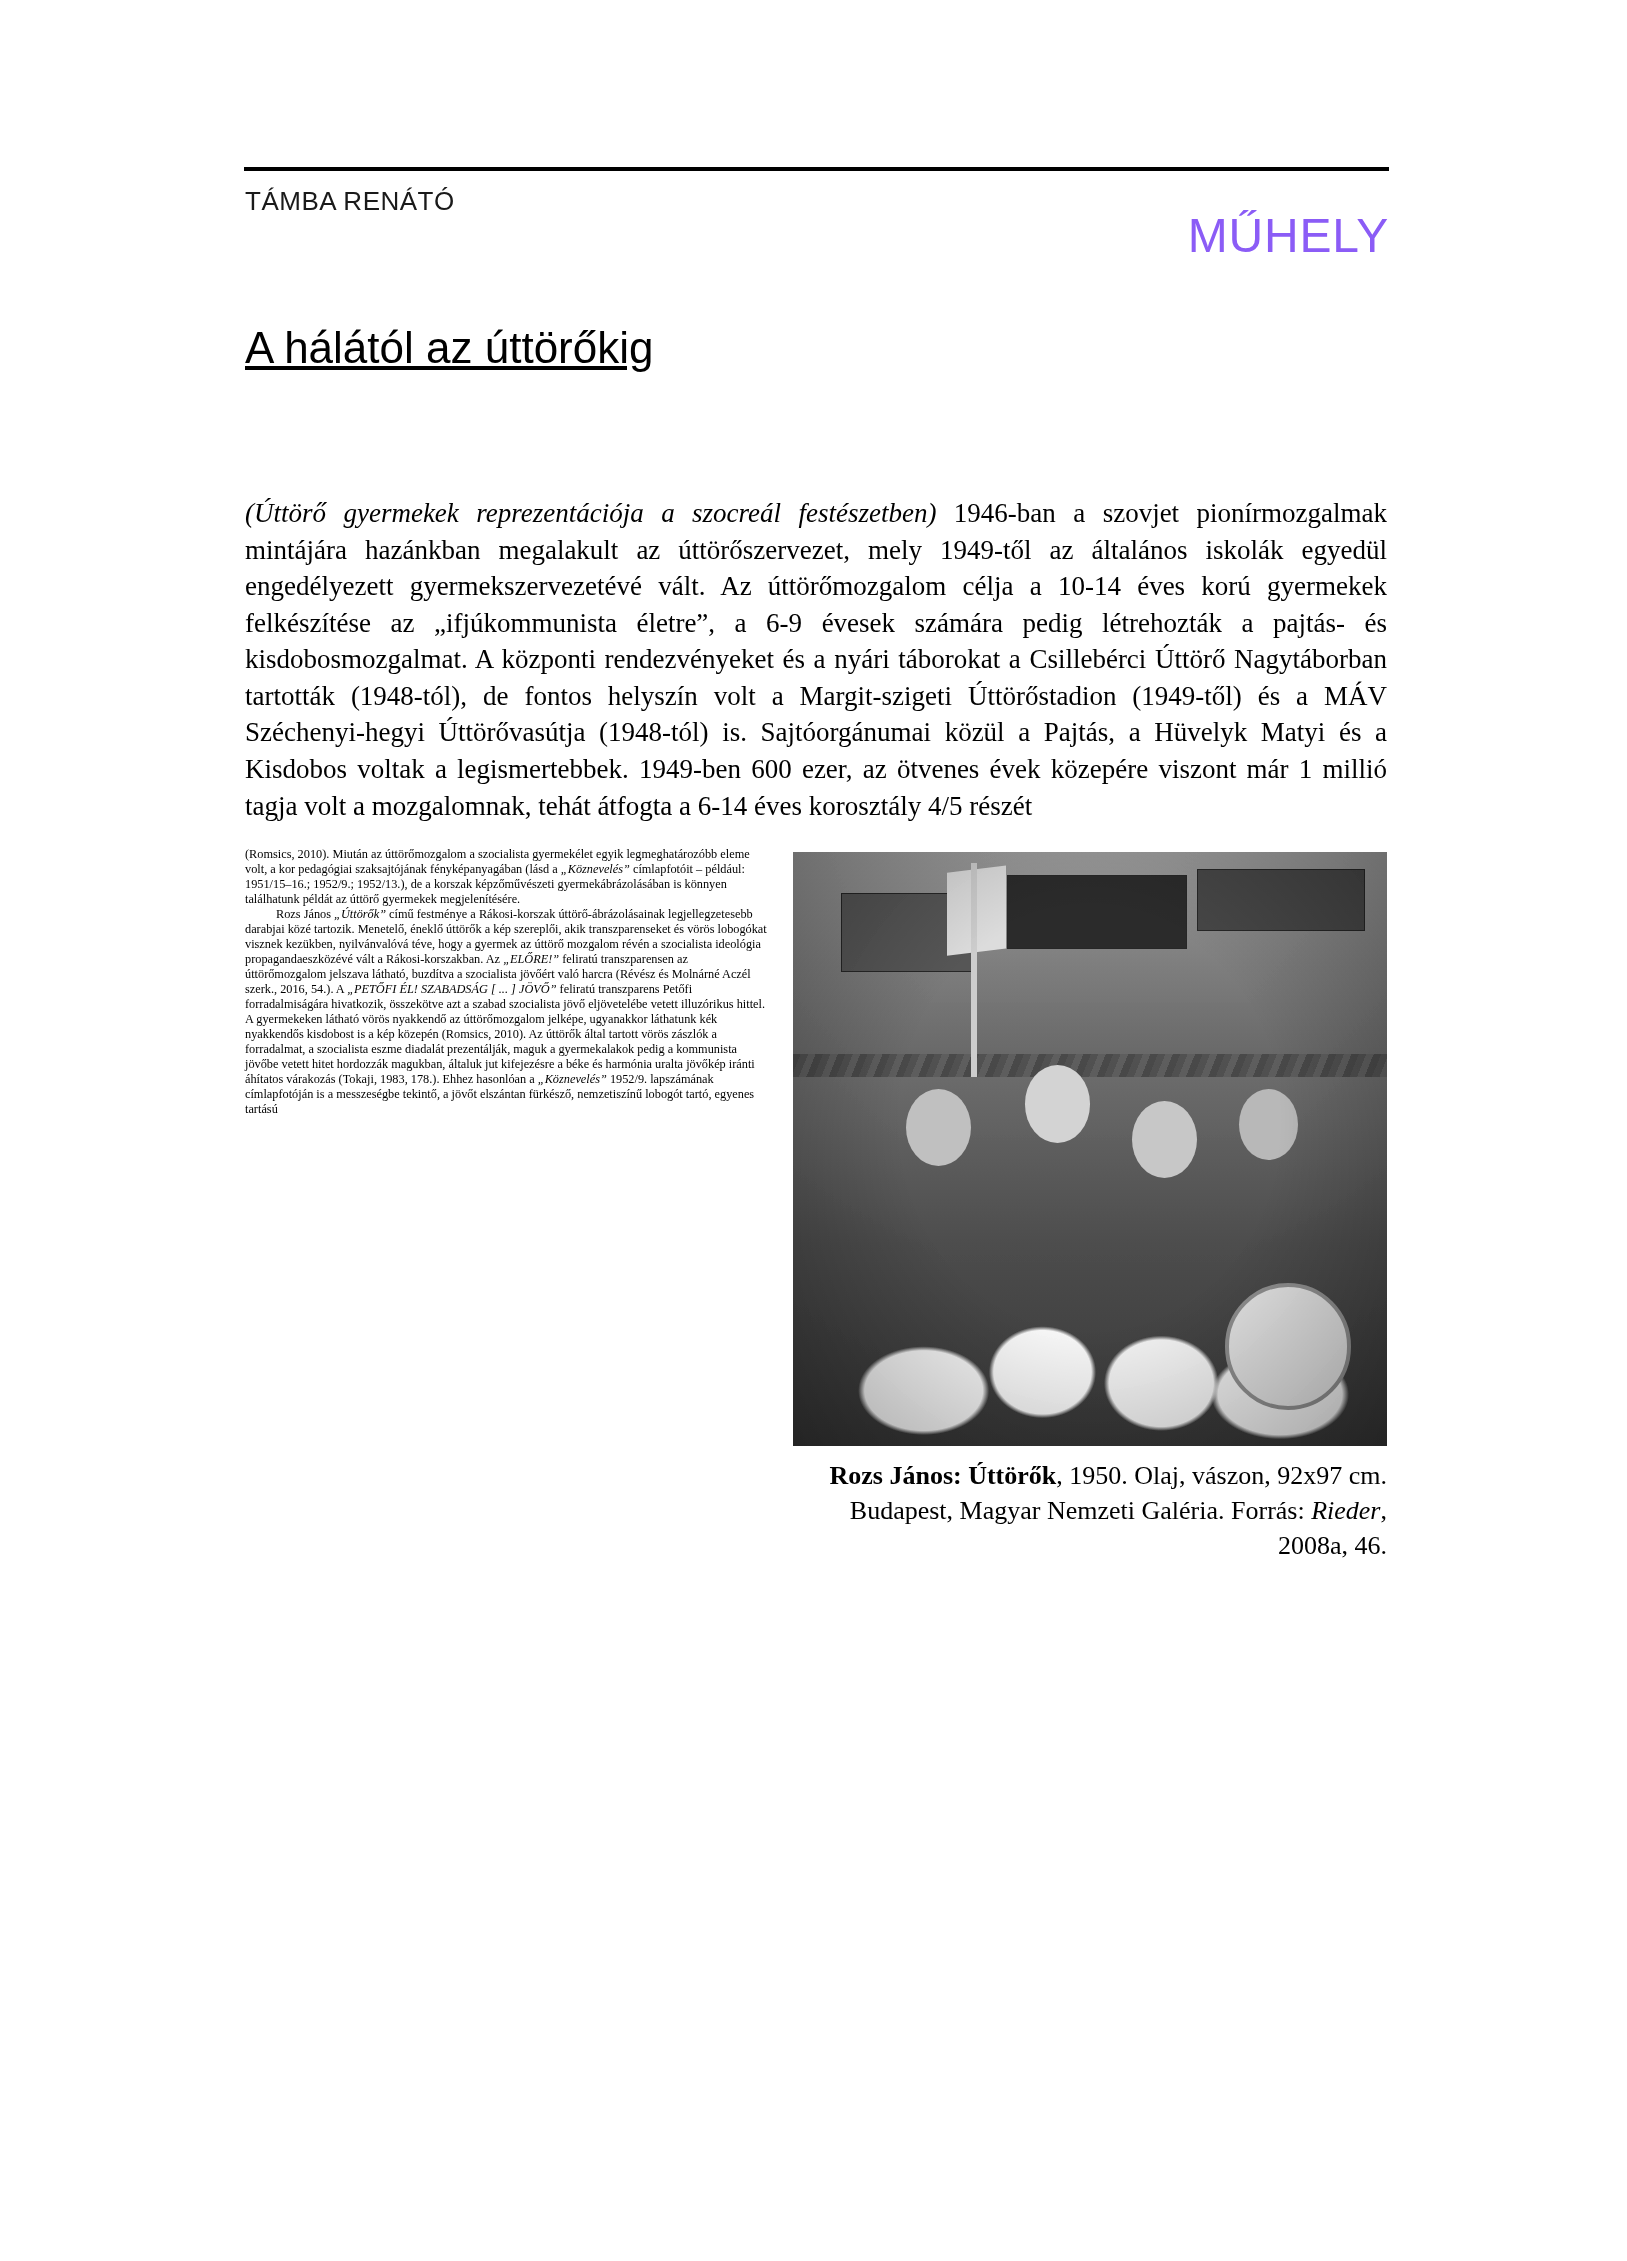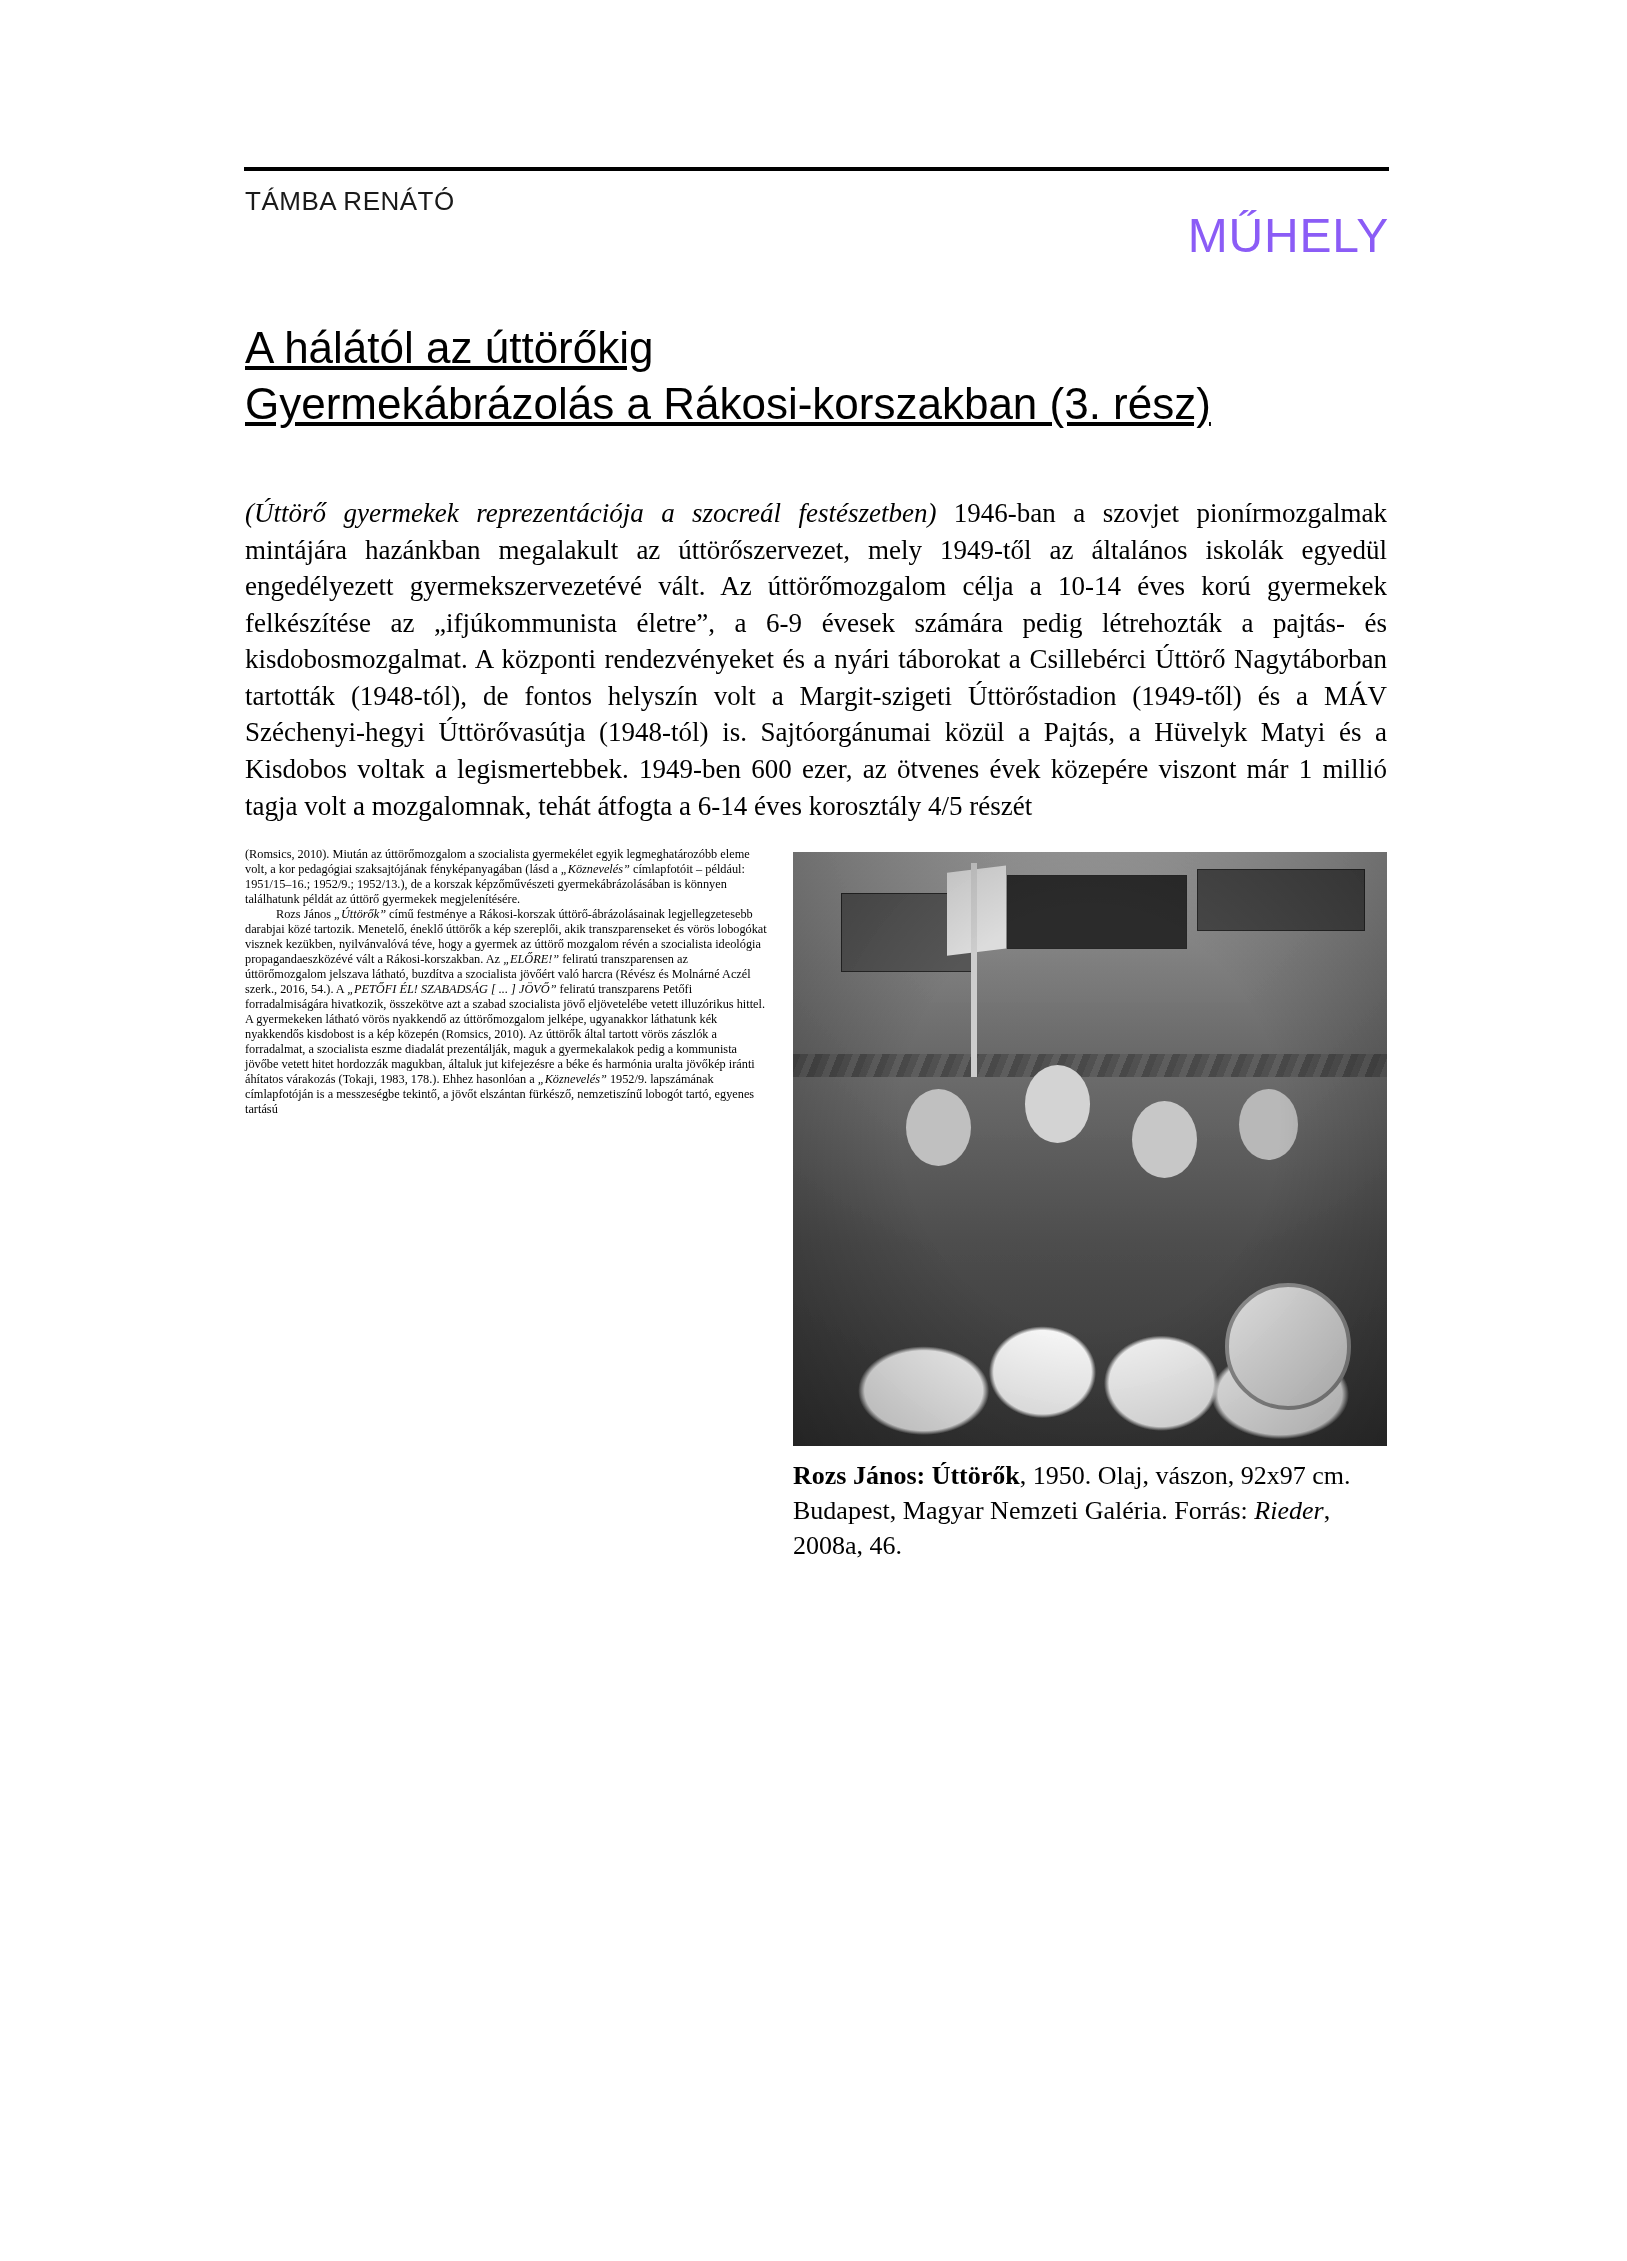--- a/index.html
+++ b/index.html
@@ -143,41 +143,40 @@
   .photo .vign {
     position:absolute; inset:0;
     background: radial-gradient(ellipse at 50% 45%, rgba(0,0,0,0) 45%, rgba(0,0,0,0.33) 100%);
   }
 
   .caption {
     width: 594px;
     margin-top: 13.8px;
     font-size: 26px;
     line-height: 1.33;
-    text-align: left;
+    text-align: right;
   }
   .caption .lead { font-weight: bold; }
 
   .wrap-zone p { margin: 0; }
   .para-after { text-indent: 31px; margin-top: 20px; }
   .para-flow { margin-top: 0; }
 </style>
 </head>
 <body>
 
 <div class="page">
 
   <div class="header-rule"></div>
 
   <div class="author">TÁMBA RENÁTÓ</div>
   <div class="section-label">MŰHELY</div>
 
   <div class="title-block">
     <span class="title-line">A hálától az úttörőkig</span>
-    <span class="title-line">Gyermekábrázolás a Rákosi-korszakban (3. rész)</span>
   </div>
 
   <div class="body-col">
     <p class="para-intro"><span class="it">(Úttörő gyermekek reprezentációja a szocreál festészetben)</span><span> 1946-ban a szovjet pionírmozgalmak mintájára hazánkban megalakult az úttörőszervezet, mely 1949-től az általános iskolák egyedül engedélyezett gyermekszervezetévé vált. Az úttörőmozgalom célja a 10-14 éves korú gyermekek felkészítése az „ifjúkommunista életre”, a 6-9 évesek számára pedig létrehozták a pajtás- és kisdobosmozgalmat. A központi rendezvényeket és a nyári táborokat a Csillebérci Úttörő Nagytáborban tartották (1948-tól), de fontos helyszín volt a Margit-szigeti Úttörőstadion (1949-től) és a MÁV Széchenyi-hegyi Úttörővasútja (1948-tól) is. Sajtóorgánumai közül a Pajtás, a Hüvelyk Matyi és a Kisdobos voltak a legismertebbek. 1949-ben 600 ezer, az ötvenes évek közepére viszont már 1 millió tagja volt a mozgalomnak, tehát átfogta a 6-14 éves korosztály 4/5 részét</span></p>
   </div>
 
   <div class="wrap-zone">
 
     <div class="figure">
       <div class="photo">

